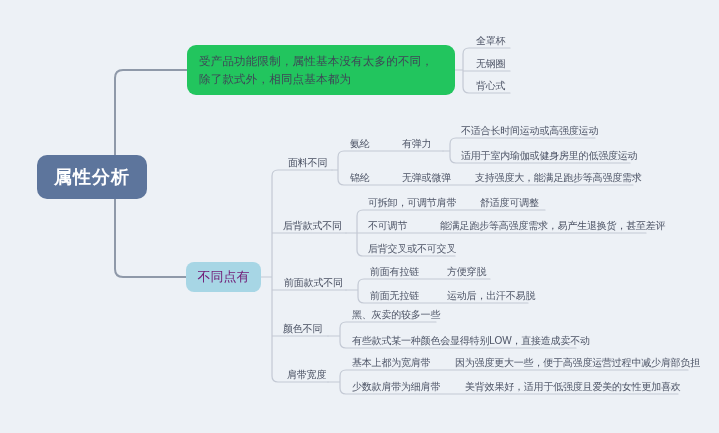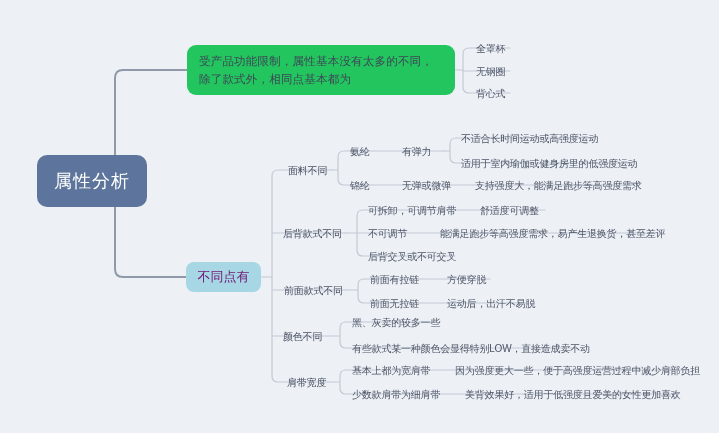--- a/index.html
+++ b/index.html
@@ -11,31 +11,30 @@
   }
   .stage{position:relative;width:719px;height:433px;background:#edf1f6;}
   svg.links{position:absolute;left:0;top:0;width:719px;height:433px;}
   .ln{fill:none;stroke:#c3c9d4;stroke-width:1.2;stroke-linecap:round;}
   .trunk{fill:none;stroke:#8f99a9;stroke-width:2;stroke-linecap:round;}
   .t{
     position:absolute;
     font-size:10px;line-height:13px;
     color:#4d5466;white-space:nowrap;
     letter-spacing:-0.2px;
-    margin-top:8px;
   }
   .lbl{color:#474e60;}
   .box{
     position:absolute;box-sizing:border-box;
     border-radius:9px;
   }
   .root{
-    left:37px;top:155px;width:110px;height:52px;
+    left:37px;top:155px;width:110px;height:44px;
     background:#5d759c;color:#ffffff;
-    font-size:18px;font-weight:normal;letter-spacing:1px;
+    font-size:18px;font-weight:bold;letter-spacing:1px;
     display:flex;align-items:center;justify-content:center;
     border-radius:10px;
   }
   .branch1{
     left:187px;top:45px;width:268px;height:50px;
     background:#22c55e;color:#3e4757;
     font-size:11.5px;line-height:18px;letter-spacing:0.2px;
     padding:7px 12px;border-radius:9px;
   }
   .branch2{

